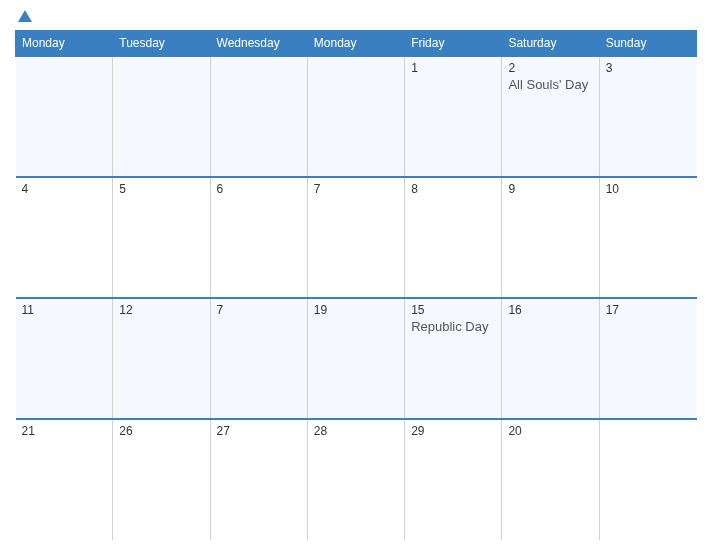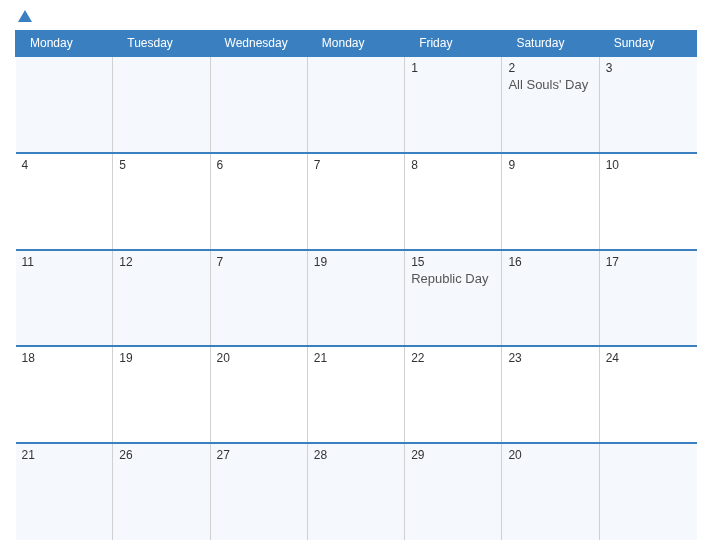--- a/index.html
+++ b/index.html
@@ -69,21 +69,21 @@
     .calendar {
       width: 100%;
       border-collapse: collapse;
       flex: 1;
     }
     .calendar thead tr th {
       background-color: #3a80c1;
       color: #fff;
       font-size: 12px;
       font-weight: normal;
-      padding: 5px 14px;
+      padding: 5px 6px;
       text-align: left;
       border: 1px solid #3a80c1;
     }
     .calendar tbody tr {
       border-top: 2px solid #3a80c1;
     }
     .calendar tbody tr td {
       width: calc(100% / 7);
       height: 72px;
       vertical-align: top;
@@ -210,43 +210,20 @@
           </td>
           <td>
             <span class="day-num">16</span>
           </td>
           <td>
             <span class="day-num">17</span>
           </td>
         </tr>
         <tr>
           <td>
-            <span class="day-num">18</span>
-          </td>
-          <td>
-            <span class="day-num">19</span>
-          </td>
-          <td>
-            <span class="day-num">20</span>
-          </td>
-          <td>
-            <span class="day-num">21</span>
-          </td>
-          <td>
-            <span class="day-num">22</span>
-          </td>
-          <td>
-            <span class="day-num">23</span>
-          </td>
-          <td>
-            <span class="day-num">24</span>
-          </td>
-        </tr>
-        <tr>
-          <td>
             <span class="day-num">21</span>
           </td>
           <td>
             <span class="day-num">26</span>
           </td>
           <td>
             <span class="day-num">27</span>
           </td>
           <td>
             <span class="day-num">28</span>

